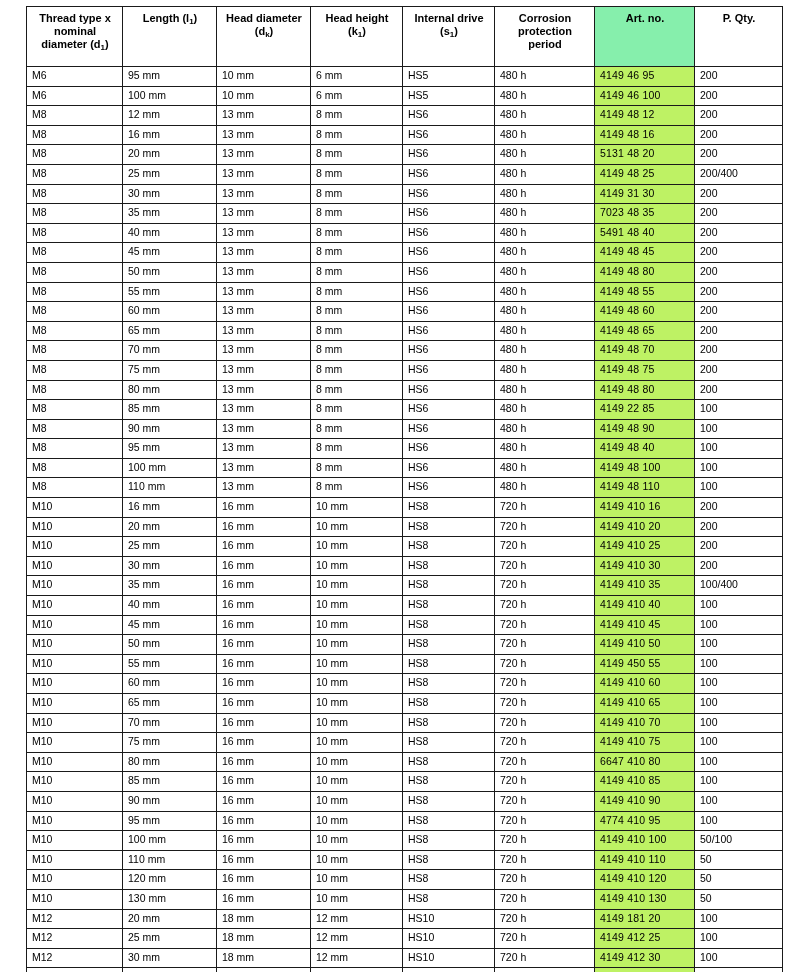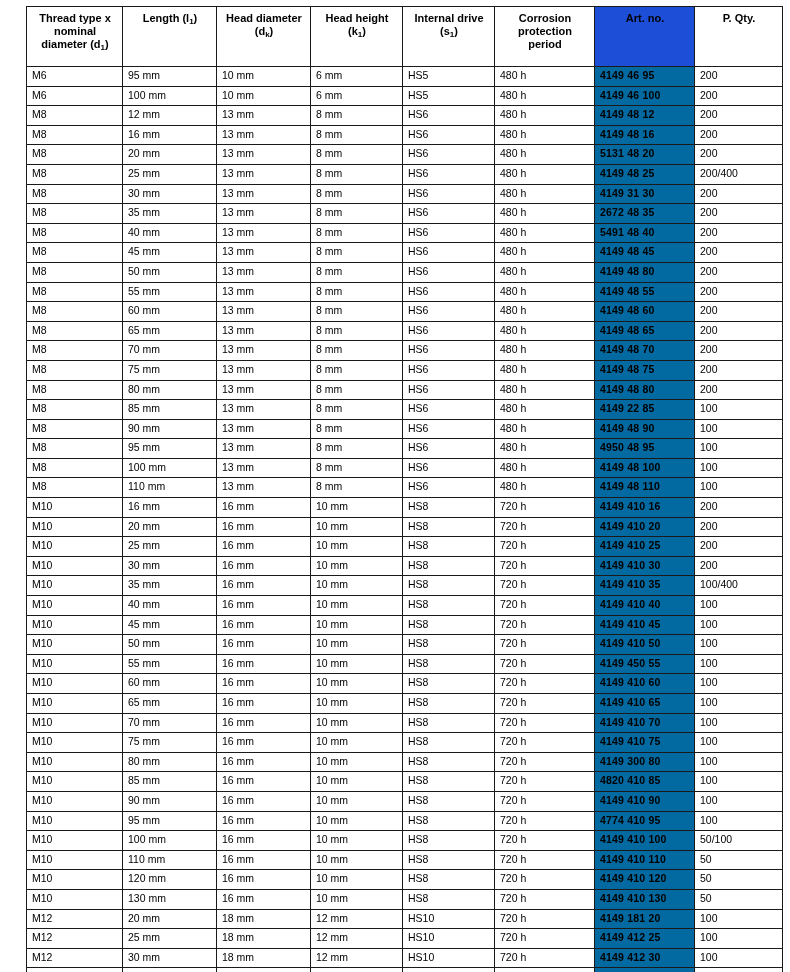--- a/index.html
+++ b/index.html
@@ -51,26 +51,26 @@
     vertical-align: top;
     padding-top: 5px;
     white-space: normal;
     line-height: 1.2;
   }
   table.spec tbody td {
     height: 14.6px;
     font-size: 10.5px;
   }
   td.artno {
-    font-weight: bold;
-    background: #0369a1;
+    font-weight: normal;
+    background: #bef264;
     letter-spacing: 0.2px;
   }
   th.artno-head {
-    background: #1d4ed8;
+    background: #86efac;
   }
   sub {
     font-size: 8px;
     line-height: 0;
     vertical-align: baseline;
     position: relative;
     top: 2px;
   }
 </style>
 </head>
@@ -171,21 +171,21 @@
           <td class="artno">4149 31  30</td>
           <td>200</td>
         </tr>
         <tr>
           <td>M8</td>
           <td>35 mm</td>
           <td>13 mm</td>
           <td>8 mm</td>
           <td>HS6</td>
           <td>480 h</td>
-          <td class="artno">2672 48  35</td>
+          <td class="artno">7023 48  35</td>
           <td>200</td>
         </tr>
         <tr>
           <td>M8</td>
           <td>40 mm</td>
           <td>13 mm</td>
           <td>8 mm</td>
           <td>HS6</td>
           <td>480 h</td>
           <td class="artno">5491 48  40</td>
@@ -291,21 +291,21 @@
           <td class="artno">4149 48  90</td>
           <td>100</td>
         </tr>
         <tr>
           <td>M8</td>
           <td>95 mm</td>
           <td>13 mm</td>
           <td>8 mm</td>
           <td>HS6</td>
           <td>480 h</td>
-          <td class="artno">4950 48  95</td>
+          <td class="artno">4149 48  40</td>
           <td>100</td>
         </tr>
         <tr>
           <td>M8</td>
           <td>100 mm</td>
           <td>13 mm</td>
           <td>8 mm</td>
           <td>HS6</td>
           <td>480 h</td>
           <td class="artno">4149 48  100</td>
@@ -451,31 +451,31 @@
           <td class="artno">4149 410 75</td>
           <td>100</td>
         </tr>
         <tr>
           <td>M10</td>
           <td>80 mm</td>
           <td>16 mm</td>
           <td>10 mm</td>
           <td>HS8</td>
           <td>720 h</td>
-          <td class="artno">4149 300 80</td>
+          <td class="artno">6647 410 80</td>
           <td>100</td>
         </tr>
         <tr>
           <td>M10</td>
           <td>85 mm</td>
           <td>16 mm</td>
           <td>10 mm</td>
           <td>HS8</td>
           <td>720 h</td>
-          <td class="artno">4820 410 85</td>
+          <td class="artno">4149 410 85</td>
           <td>100</td>
         </tr>
         <tr>
           <td>M10</td>
           <td>90 mm</td>
           <td>16 mm</td>
           <td>10 mm</td>
           <td>HS8</td>
           <td>720 h</td>
           <td class="artno">4149 410 90</td>

